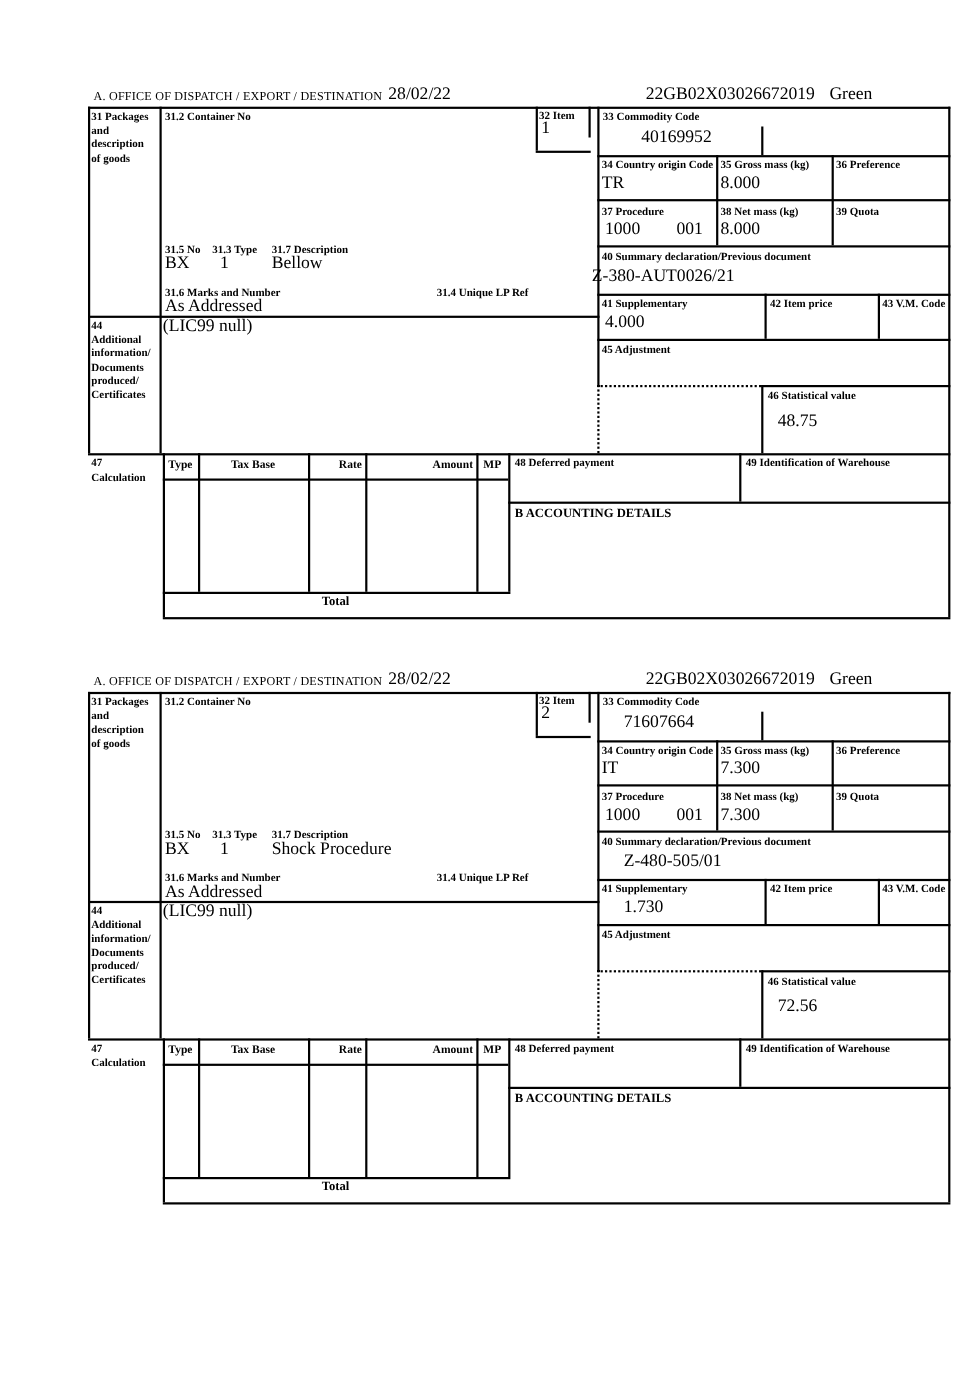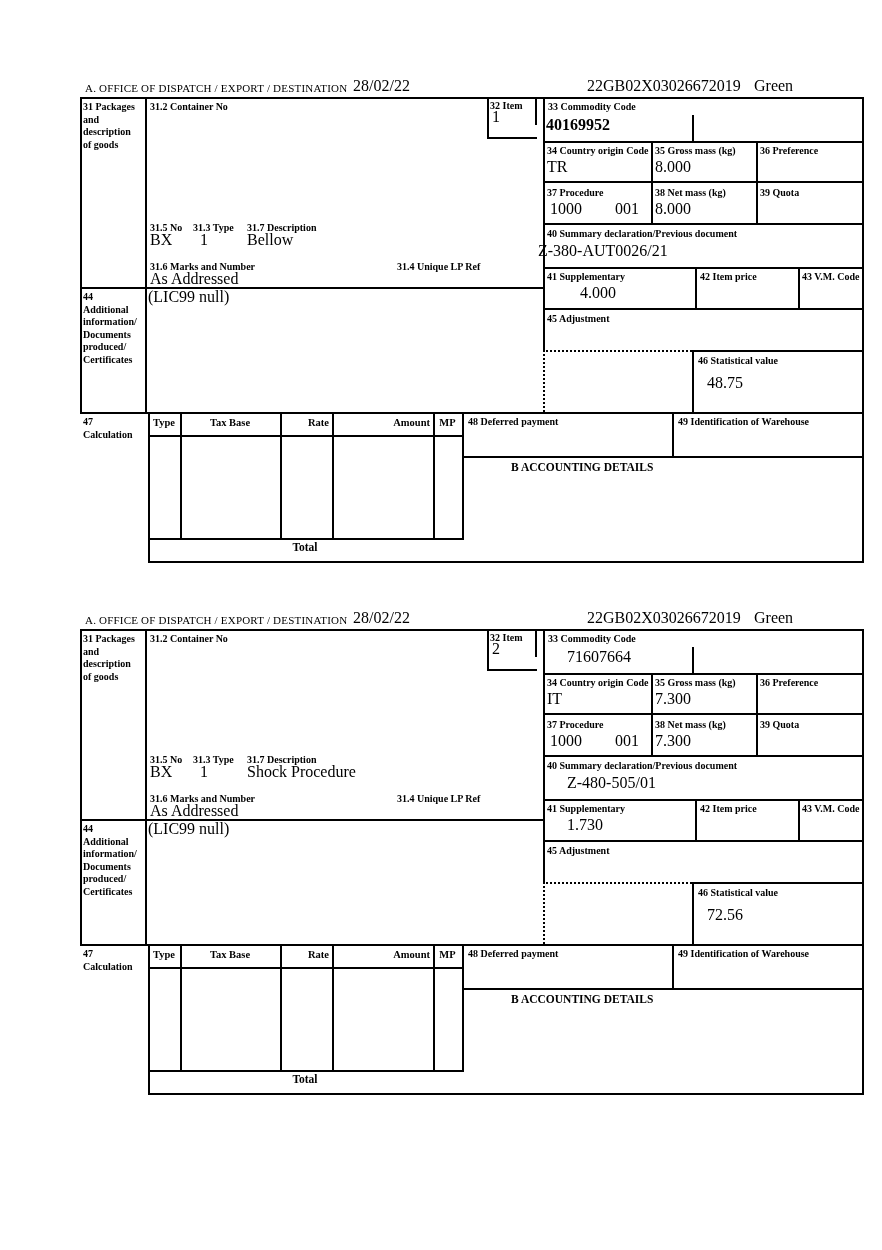--- a/index.html
+++ b/index.html
@@ -11,21 +11,21 @@
   .hl{position:absolute;height:2px;background:#000;}
   .vl{position:absolute;width:2px;background:#000;}
   .hd{position:absolute;height:0;border-top:2px dotted #000;}
   .vd{position:absolute;width:0;border-left:2px dotted #000;}
   .lbl{position:absolute;font-weight:bold;font-size:10px;line-height:1.25;white-space:pre-line;}
   .val{position:absolute;font-size:16px;line-height:1.15;white-space:pre;}
   .hdr{position:absolute;font-weight:normal;font-size:11px;letter-spacing:.2px;}
   .th{position:absolute;font-weight:bold;font-size:10.5px;text-align:center;}
   .tr{text-align:right;padding-right:3px;}
   .tot{position:absolute;font-weight:bold;font-size:11.5px;text-align:center;}
-  .bacc{position:absolute;font-weight:bold;font-size:11.5px;margin-left:43px;}
+  .bacc{position:absolute;font-weight:bold;font-size:11.5px;}
 </style>
 </head>
 <body>
 
 <div id="page">
     <div class="block">
 
   <div class="hdr" style="left:5px;top:7px;">A.  OFFICE OF DISPATCH / EXPORT / DESTINATION</div>
   <div class="val" style="left:273px;top:2px;">28/02/22</div>
   <div class="val" style="left:507px;top:2px;">22GB02X03026672019</div>
@@ -90,40 +90,40 @@
   <div class="val" style="left:167px;top:156px;">Bellow</div>
   <div class="lbl" style="left:70px;top:186px;">31.6 Marks and Number</div>
   <div class="lbl" style="left:317px;top:186px;">31.4 Unique LP Ref</div>
   <div class="val" style="left:70px;top:195px;">As Addressed</div>
   <div class="val" style="left:68px;top:213px;">(LIC99 null)</div>
 
   <div class="lbl" style="left:410px;top:25px;">32 Item</div>
   <div class="val" style="left:412px;top:33px;">1</div>
 
   <div class="lbl" style="left:468px;top:26px;">33 Commodity Code</div>
-  <div class="val" style="left:466px;top:41px;font-weight:bold;">40169952</div>
+  <div class="val" style="left:503px;top:41px;">40169952</div>
 
   <div class="lbl" style="left:467px;top:70px;">34 Country origin Code</div>
   <div class="val" style="left:467px;top:83px;">TR</div>
   <div class="lbl" style="left:575px;top:70px;">35 Gross mass (kg)</div>
   <div class="val" style="left:575px;top:83px;">8.000</div>
   <div class="lbl" style="left:680px;top:70px;">36 Preference</div>
 
   <div class="lbl" style="left:467px;top:112px;">37 Procedure</div>
   <div class="val" style="left:470px;top:125px;">1000</div>
   <div class="val" style="left:535px;top:125px;">001</div>
   <div class="lbl" style="left:575px;top:112px;">38 Net mass (kg)</div>
   <div class="val" style="left:575px;top:125px;">8.000</div>
   <div class="lbl" style="left:680px;top:112px;">39 Quota</div>
 
   <div class="lbl" style="left:467px;top:153px;">40 Summary declaration/Previous document</div>
   <div class="val" style="left:458px;top:167px;">Z-380-AUT0026/21</div>
 
   <div class="lbl" style="left:467px;top:196px;">41 Supplementary</div>
-  <div class="val" style="left:500px;top:209px;">4.000</div>
+  <div class="val" style="left:470px;top:209px;">4.000</div>
   <div class="lbl" style="left:620px;top:196px;">42 Item price</div>
   <div class="lbl" style="left:722px;top:196px;">43 V.M. Code</div>
 
   <div class="lbl" style="left:467px;top:238px;">45 Adjustment</div>
 
   <div class="lbl" style="left:618px;top:280px;">46 Statistical value</div>
   <div class="val" style="left:627px;top:299px;">48.75</div>
 
   <div class="th" style="left:68px;top:342px;width:32px;">Type</div>
   <div class="th" style="left:102px;top:342px;width:96px;">Tax Base</div>

